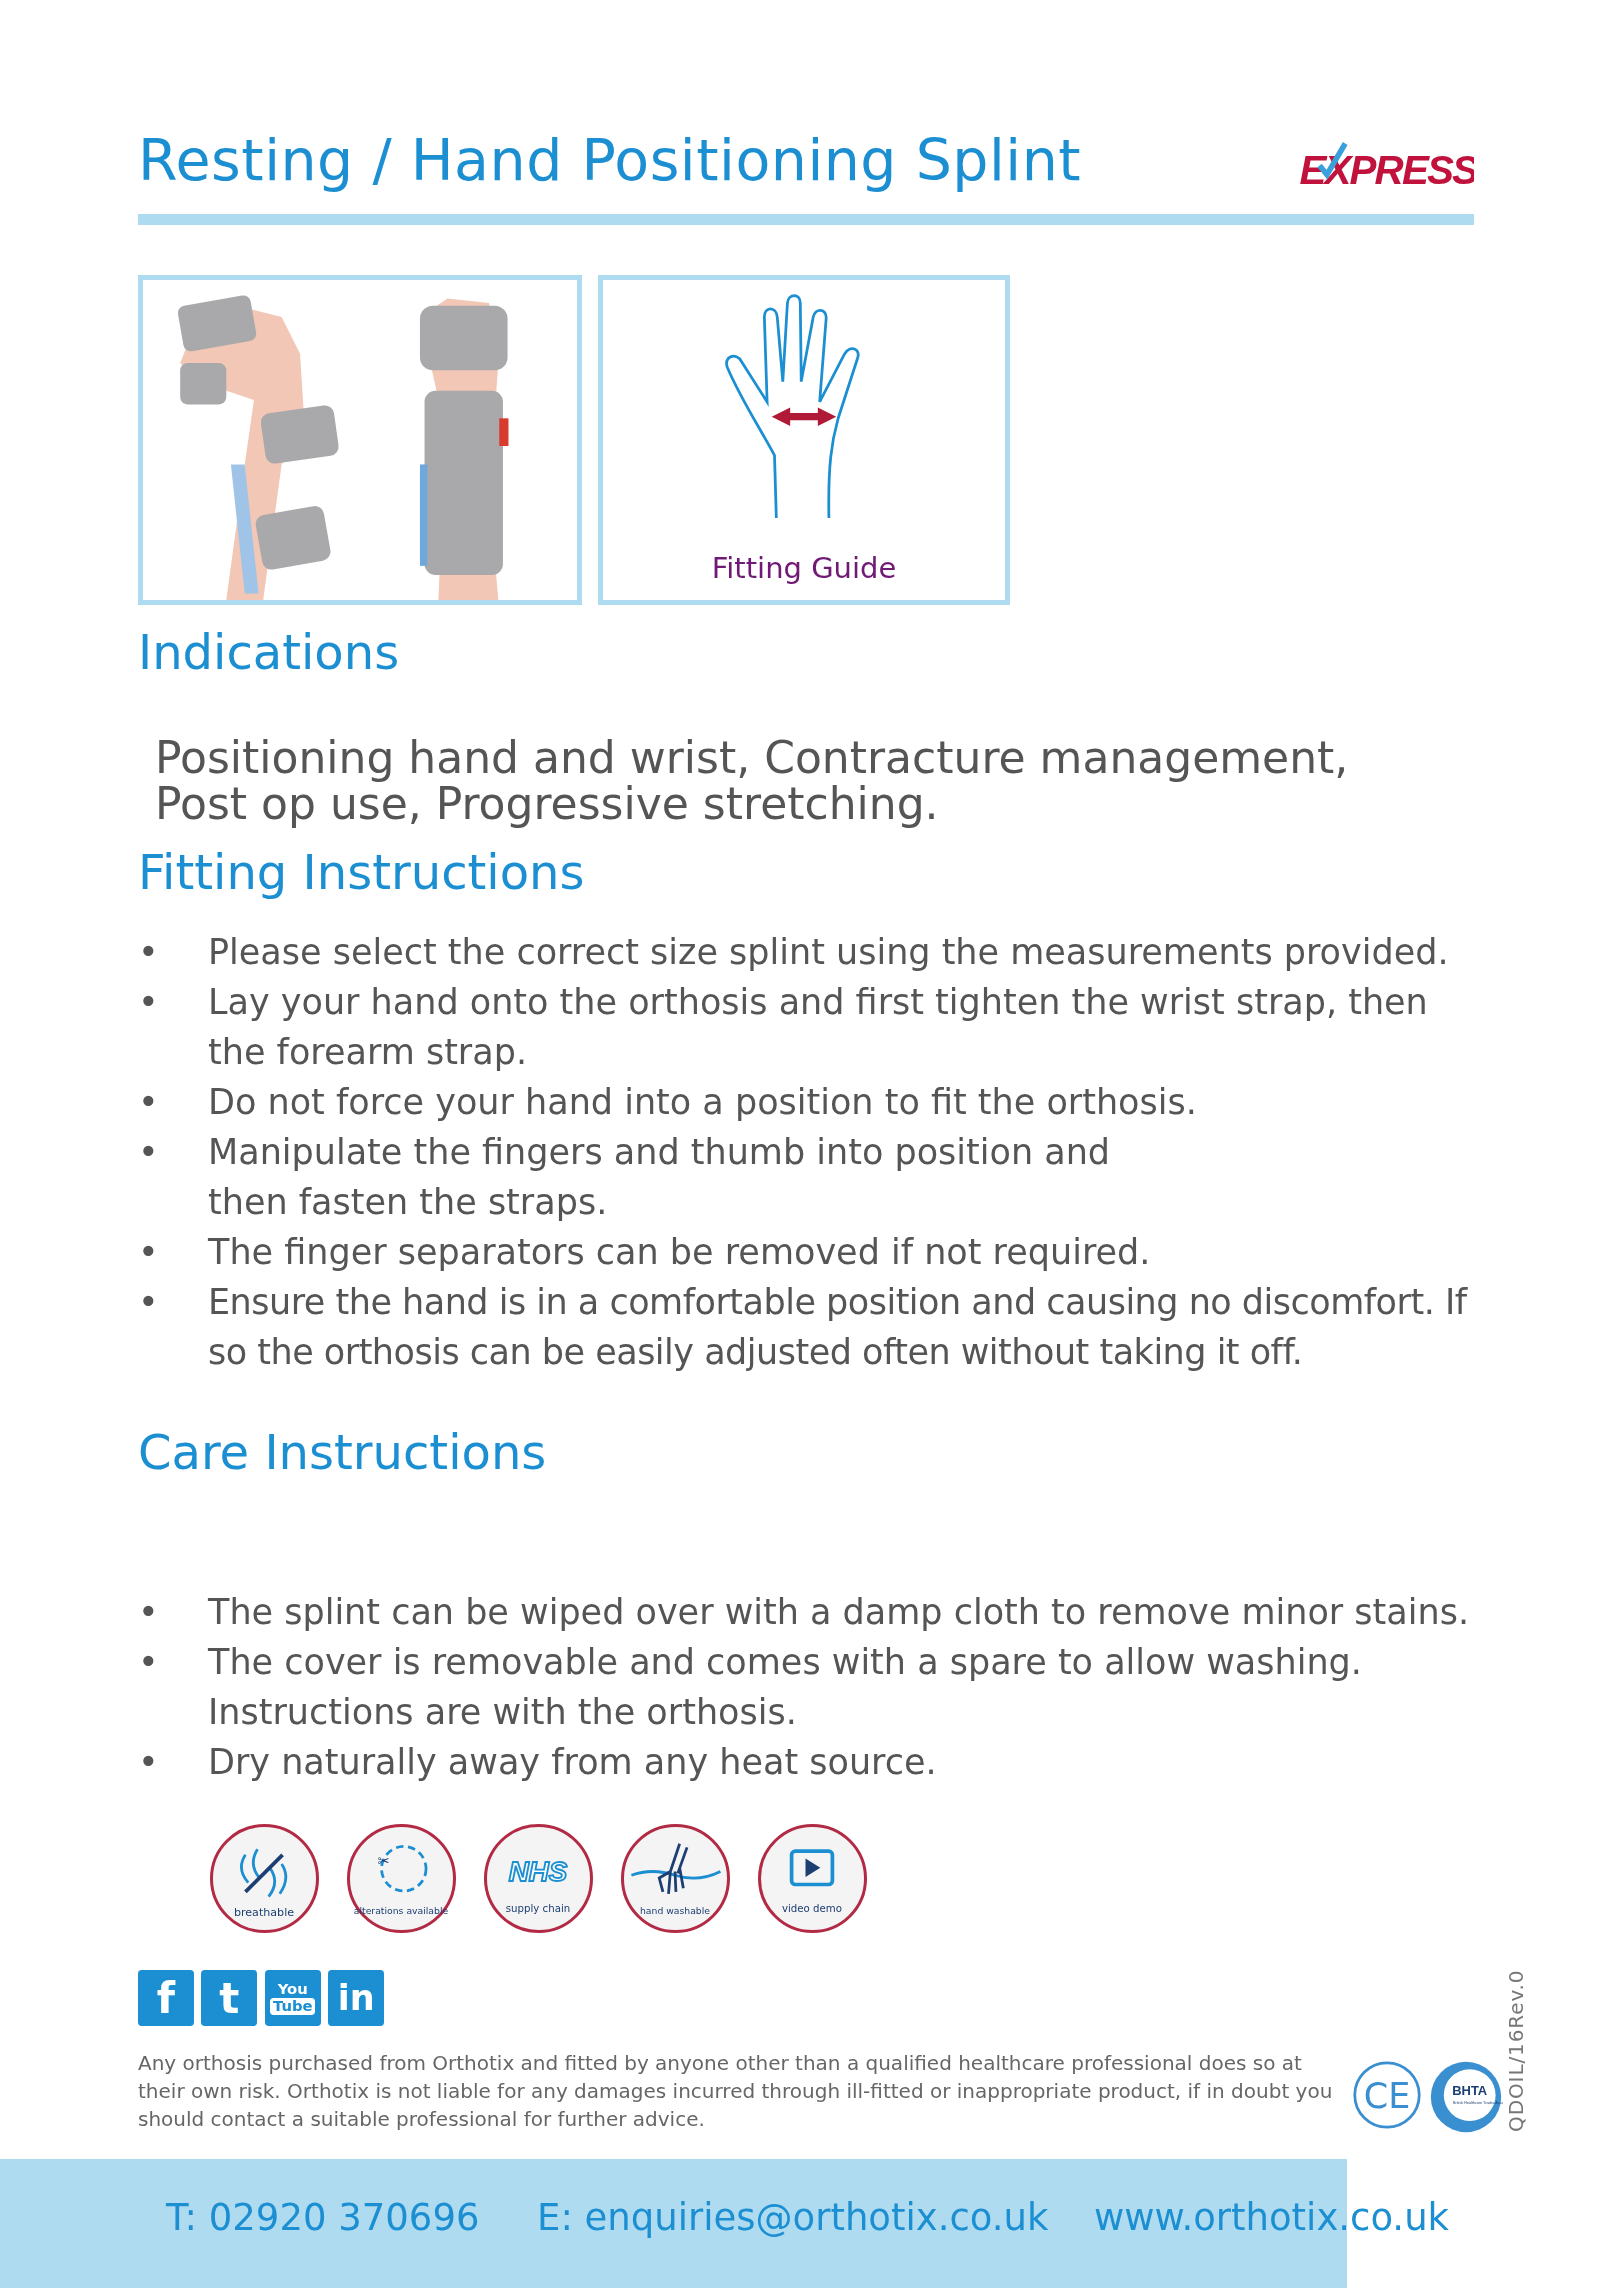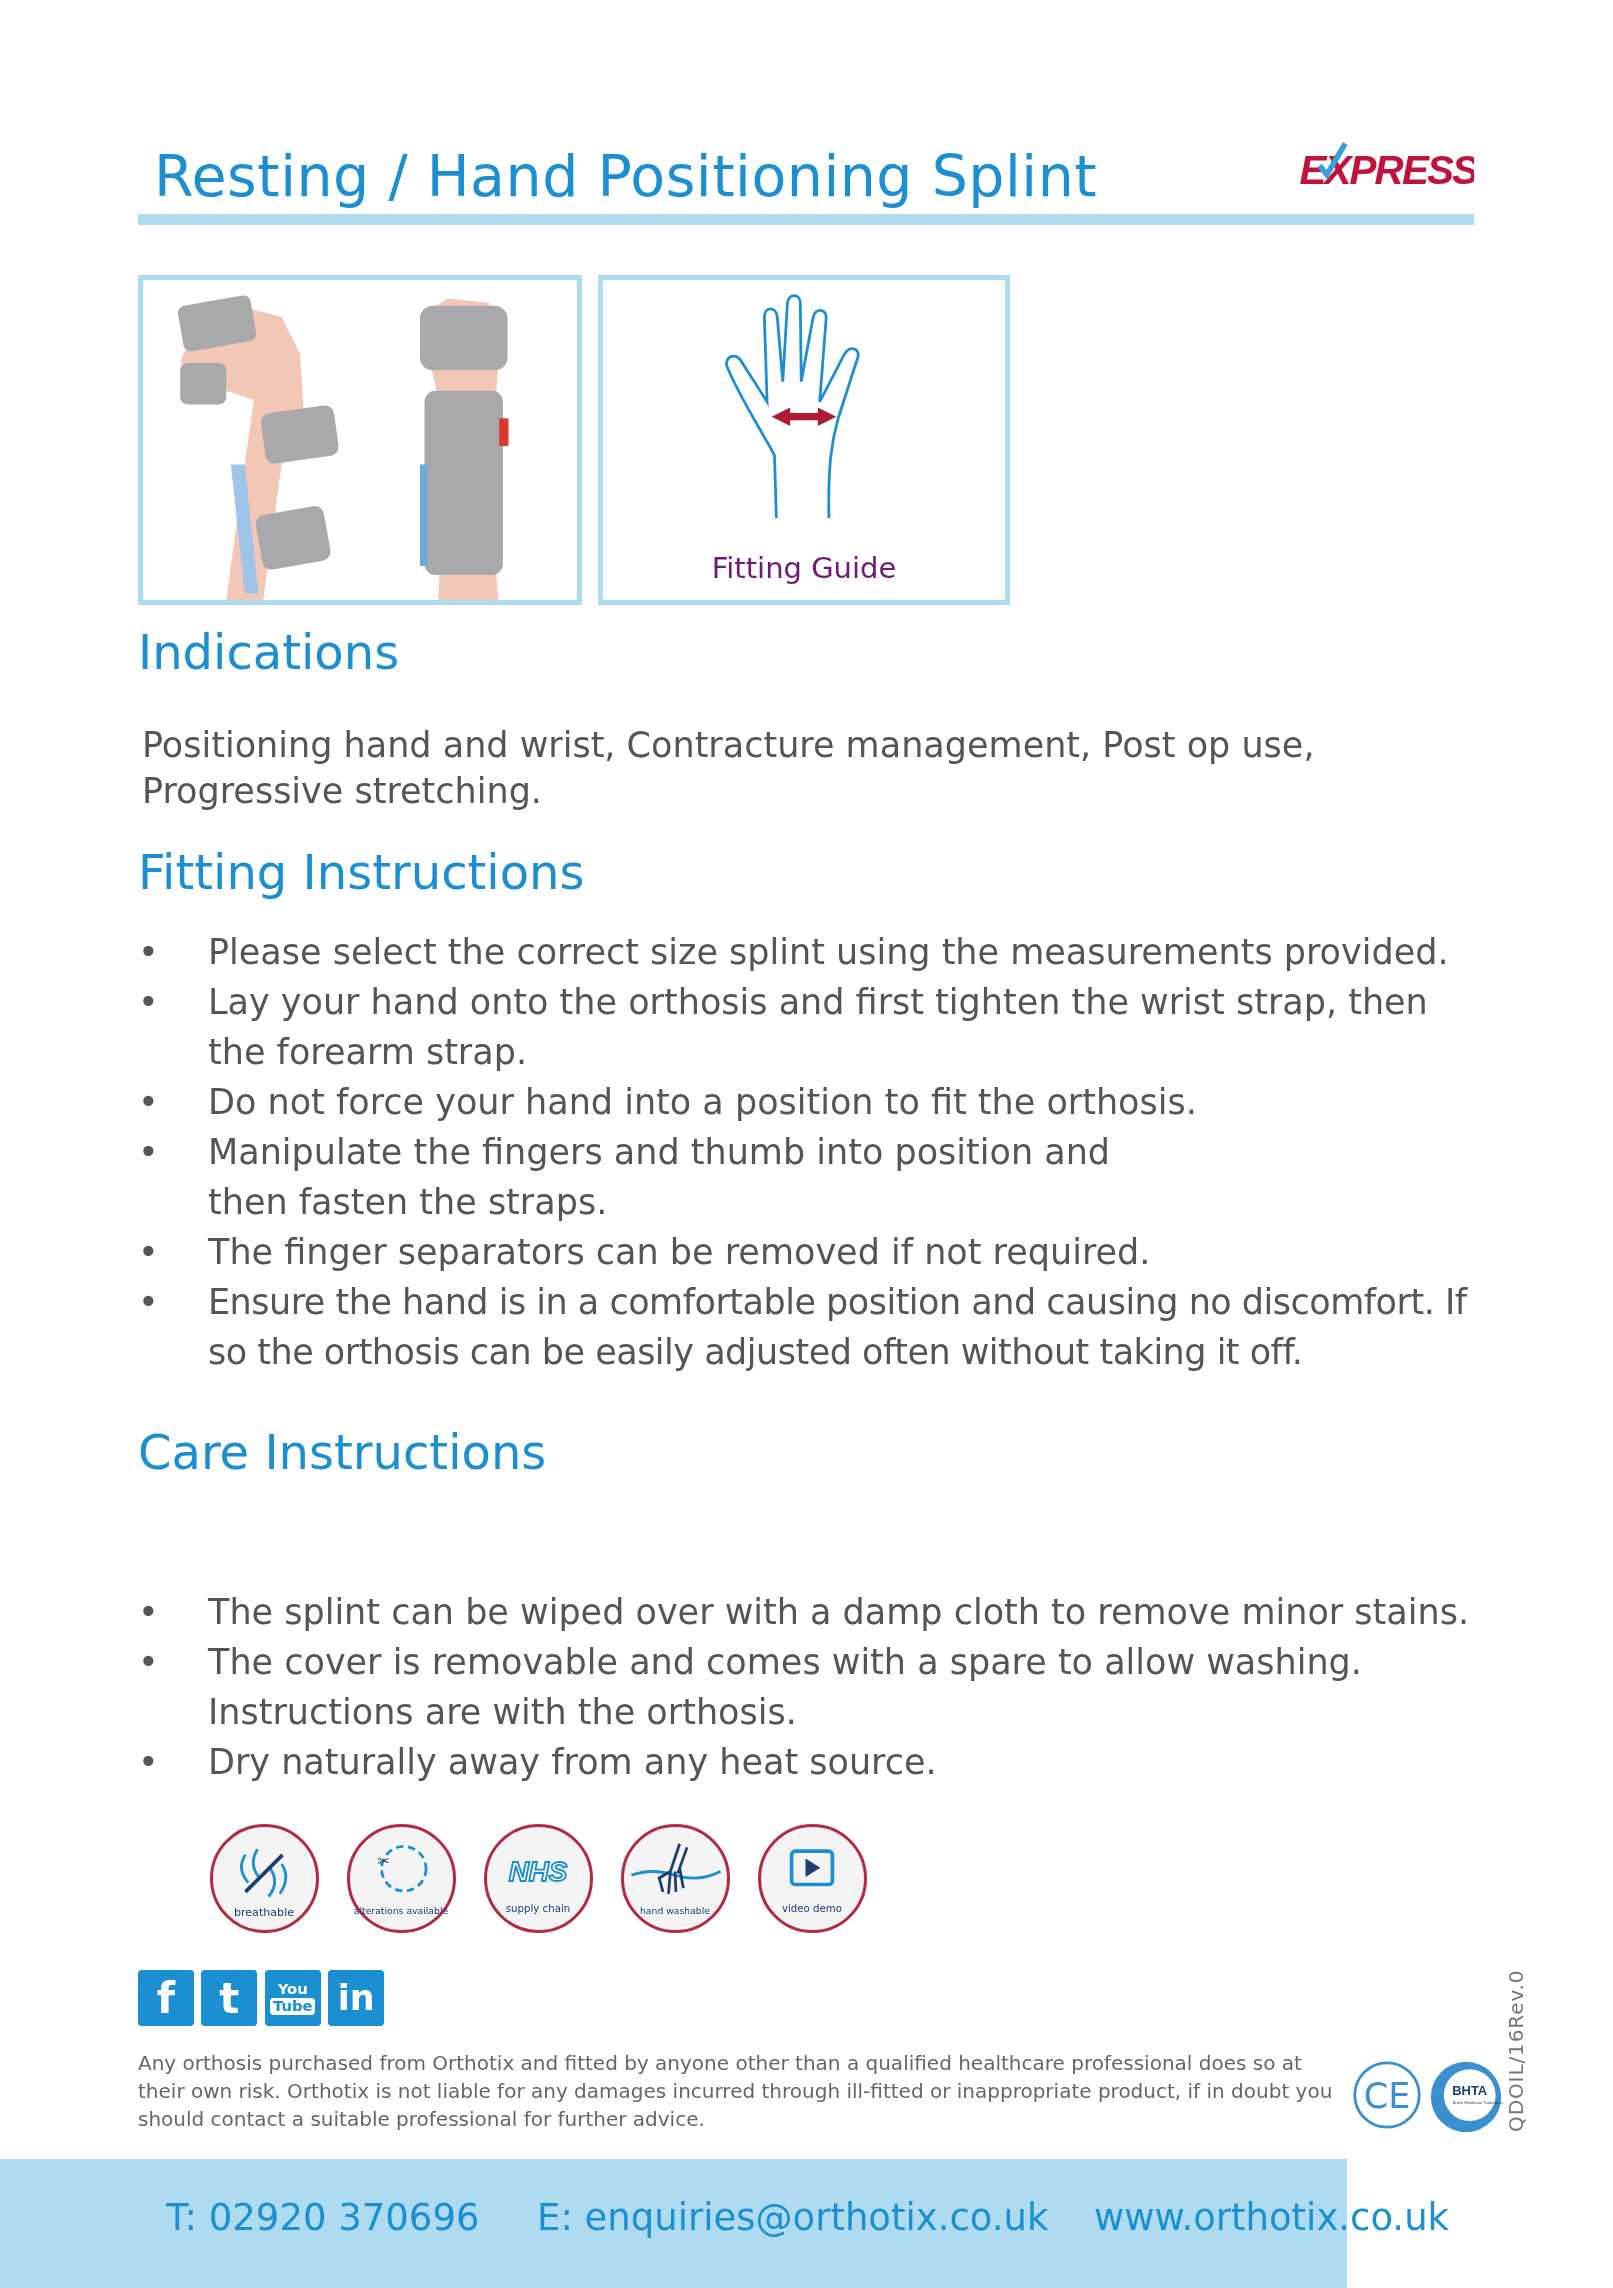--- a/index.html
+++ b/index.html
@@ -1,25 +1,25 @@
 <!DOCTYPE html>
 <html style="font-size:14.8px"><head>
 <meta charset="utf-8">
 <style>
   html, body { margin:0; padding:0; }
   body { width:1613px; height:2289px; background:#ffffff; position:relative; overflow:hidden;
          font-family:"DejaVu Sans", sans-serif; color:#4a4a4a; }
-  .title { position:absolute; left:138px; top:127px; font-size:57px; color:#1b8fd2; font-weight:normal; letter-spacing:0.5px; margin:16px; }
+  .title { position:absolute; left:138px; top:127px; font-size:57px; color:#1b8fd2; font-weight:normal; letter-spacing:0.5px; margin:0; }
   .logo { position:absolute; left:1299px; top:138px; width:175px; height:55px; }
   .title-rule { position:absolute; left:138px; top:214px; width:1336px; height:11px; background:#aedbf0; }
   .photo-box { position:absolute; left:138px; top:275px; width:434px; height:320px; border:5.5px solid #aedbf0; background:#fff; overflow:hidden; }
   .guide-box { position:absolute; left:598px; top:275px; width:402px; height:320px; border:5.5px solid #aedbf0; background:#fff; }
   .guide-caption { position:absolute; left:0; right:0; bottom:14.8px; text-align:center; font-size:29px; color:#701a75; }
   h2 { position:absolute; left:138px; margin:0; font-size:48px; font-weight:normal; color:#1b8fd2; }
-  .para { position:absolute; left:138px; font-size:35px; line-height:46px; color:#555; margin:4px; width:1218px; }
+  .para { position:absolute; left:138px; font-size:44px; line-height:46px; color:#555; margin:17px; width:1218px; }
   ul.bullets { position:absolute; left:138px; margin:0; padding:0; list-style:none; width:1347px; }
   ul.bullets li { position:relative; padding-left:70px; font-size:35px; line-height:50px; color:#555; }
   ul.bullets li::before { content:"•"; position:absolute; left:0; top:0; color:#555; }
   .badges { position:absolute; left:210px; top:1824px; display:flex; gap:28px; }
   .badge { width:109px; height:109px; border:3.7px solid #b22a44; border-radius:50%; background:#f4f4f4; position:relative; box-sizing:border-box; }
   .badge svg { position:absolute; left:0; top:0; }
   .social { position:absolute; left:138px; top:1970px; display:flex; gap:7.4px; }
   .soc { width:56px; height:56px; background:#1b8fd2; border-radius:3.7px; color:#fff; font-weight:bold; display:flex; align-items:center; justify-content:center; font-family:"DejaVu Sans", sans-serif; }
   .disclaimer { position:absolute; left:138px; top:2049px; width:1200px; font-size:20px; line-height:28px; color:#666; margin:0; }
   .cert { position:absolute; top:2060px; }

